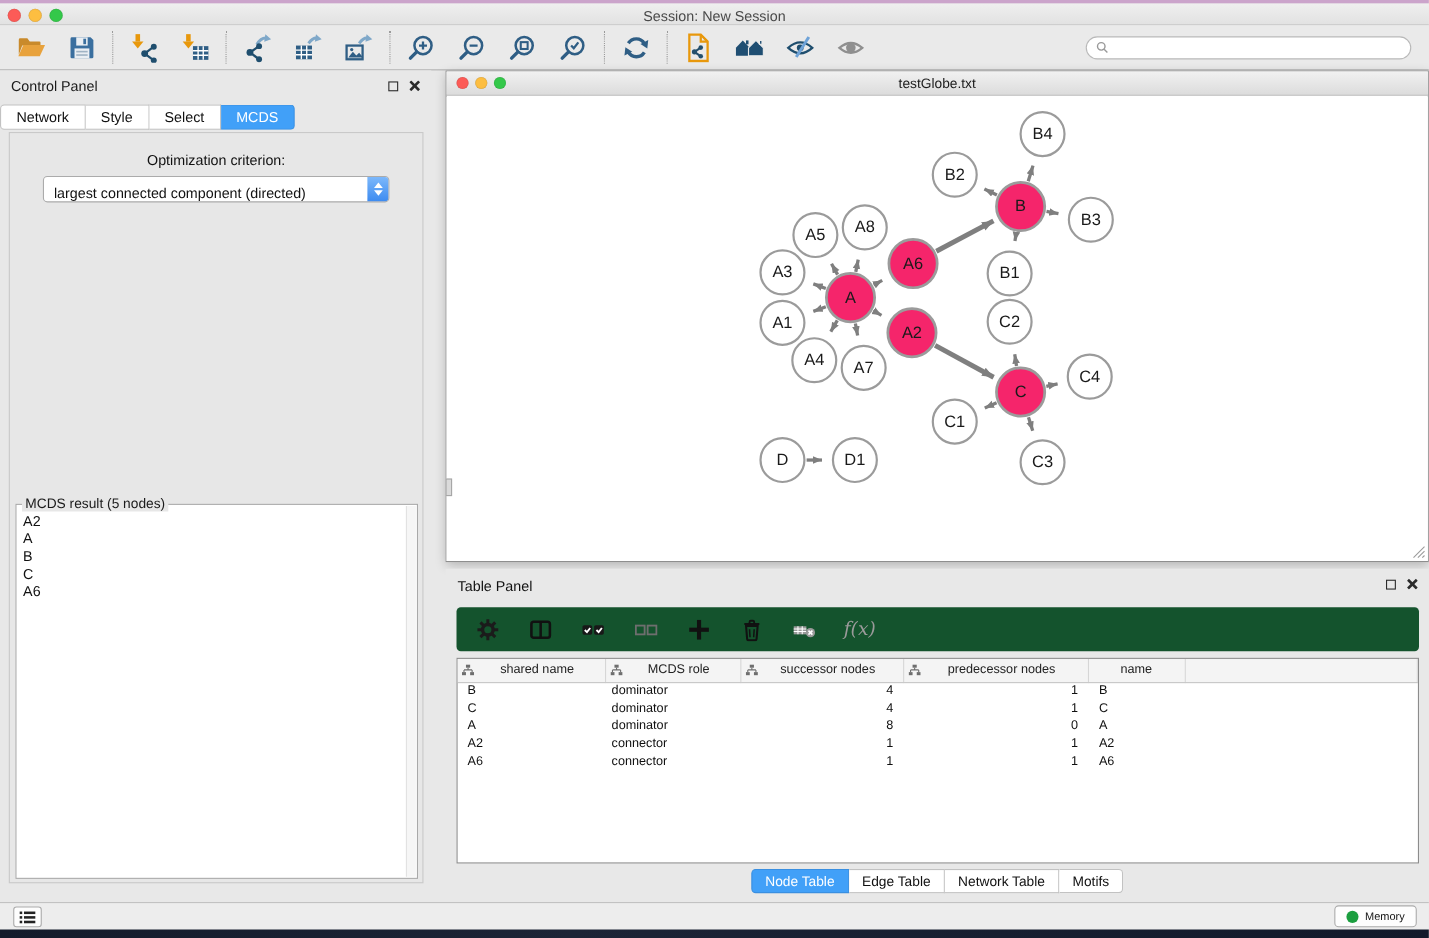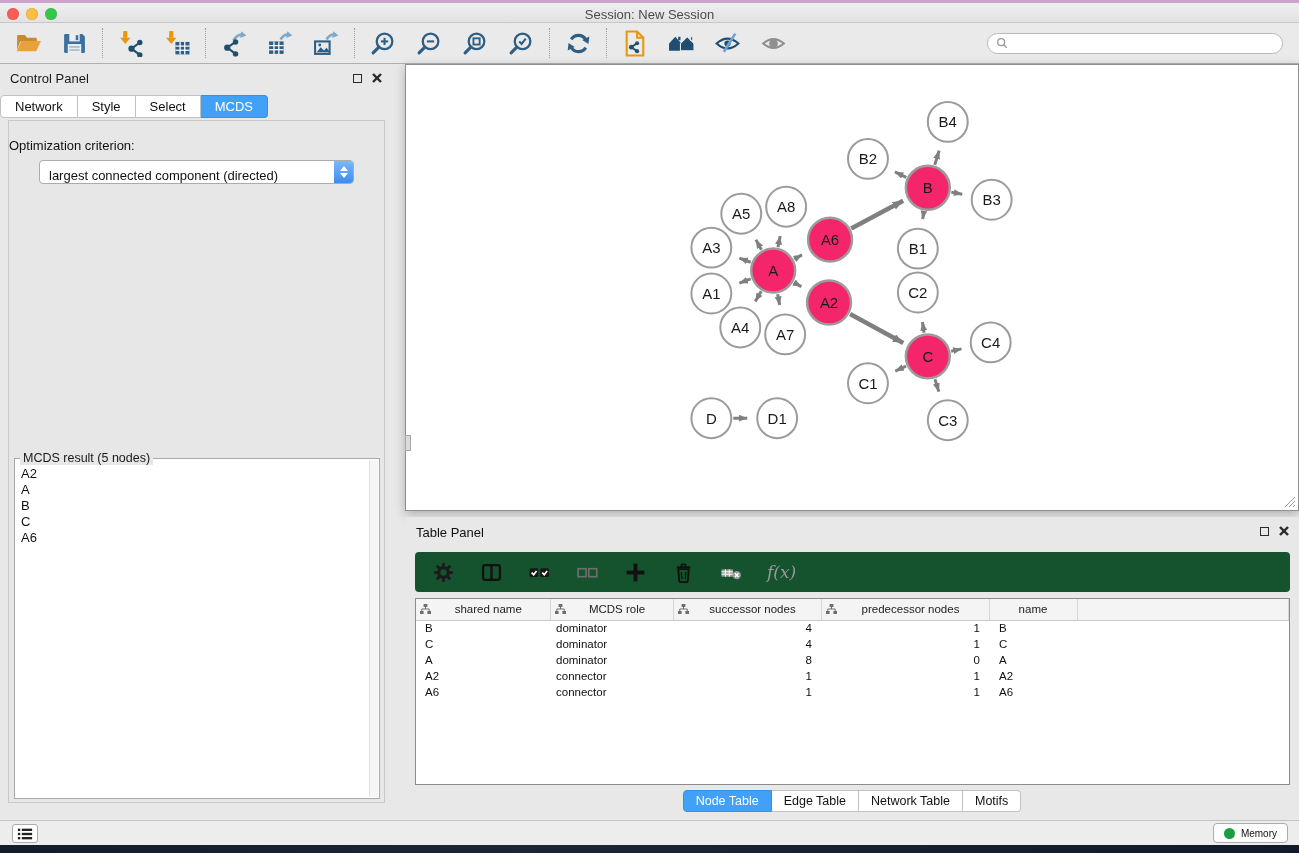--- a/index.html
+++ b/index.html
@@ -35,21 +35,21 @@
   .close-x svg { width:10px; height:10px; display:block; }
   .cp-tabs { position:absolute; top:31px; left:0; right:0; display:flex; justify-content:flex-start; }
   .seg { display:flex; }
   .seg .tab { background:#fff; border:1px solid #C2C2C2; border-left:none; padding:3px 14px;
     font-size:13px; color:#111; cursor:default; }
   .seg .tab:first-child { border-left:1px solid #C2C2C2; border-radius:4px 0 0 4px; }
   .seg .tab:last-child { border-radius:0 4px 4px 0; }
   .seg .tab.active { background:#41A0F8; border-color:#3A8FE0; color:#fff; }
   .cp-content { position:absolute; top:56px; left:8px; right:7px; bottom:17px;
     background:#E7E7E7; border:1px solid #C9C9C9; }
-  .opt-label { margin-top:17px; font-size:13px; }
+  .opt-label { margin-top:17px; text-align:center; font-size:13px; }
   .select { display:flex; align-items:flex-end; width:315px; height:24px; background:#fff;
     border:1px solid #ABABAB; border-radius:4px; margin:7px auto 0; position:relative;
     font-size:13px; padding:0 24px 0 9px; }
   .select .stepper { position:absolute; right:0; top:0; bottom:0; width:19px; border-radius:0 3px 3px 0;
     background:linear-gradient(#7CB8FB,#3D8BF0); display:flex; flex-direction:column;
     align-items:center; justify-content:center; gap:2px; }
   .tri-up { width:0; height:0; border-left:4px solid transparent; border-right:4px solid transparent; border-bottom:5px solid #fff; }
   .tri-dn { width:0; height:0; border-left:4px solid transparent; border-right:4px solid transparent; border-top:5px solid #fff; }
   .btn-row { display:flex; justify-content:center; gap:14px; margin-top:12px; }
   .btn { background:#fff; border:1px solid #B9B9B9; border-radius:4px; padding:4px 16px; font-size:13px; cursor:default; }
@@ -347,20 +347,28 @@
           <div>B</div>
           <div>C</div>
           <div>A6</div>
         </div>
       <div class="mcds-scroll"></div>
     </div>
   </div>
 </div>
 
 <div class="net-window">
+  <div class="net-titlebar">
+    <div class="lights small">
+      <span class="light red"></span>
+      <span class="light yellow"></span>
+      <span class="light green"></span>
+    </div>
+    <div class="title">testGlobe.txt</div>
+  </div>
   <div class="net-canvas">
     <svg viewBox="0 0 892 423">
         <defs>
           <marker id="arw" markerUnits="userSpaceOnUse" markerWidth="10" markerHeight="8" refX="8.5" refY="3.5" orient="auto">
             <path d="M0 0 L8.5 3.5 L0 7 Z" fill="#7F7F7F"></path>
           </marker>
           <marker id="arwBig" markerUnits="userSpaceOnUse" markerWidth="12" markerHeight="10" refX="10.5" refY="4.2" orient="auto">
             <path d="M0 0 L10.5 4.2 L0 8.4 Z" fill="#7F7F7F"></path>
           </marker>
         </defs>

